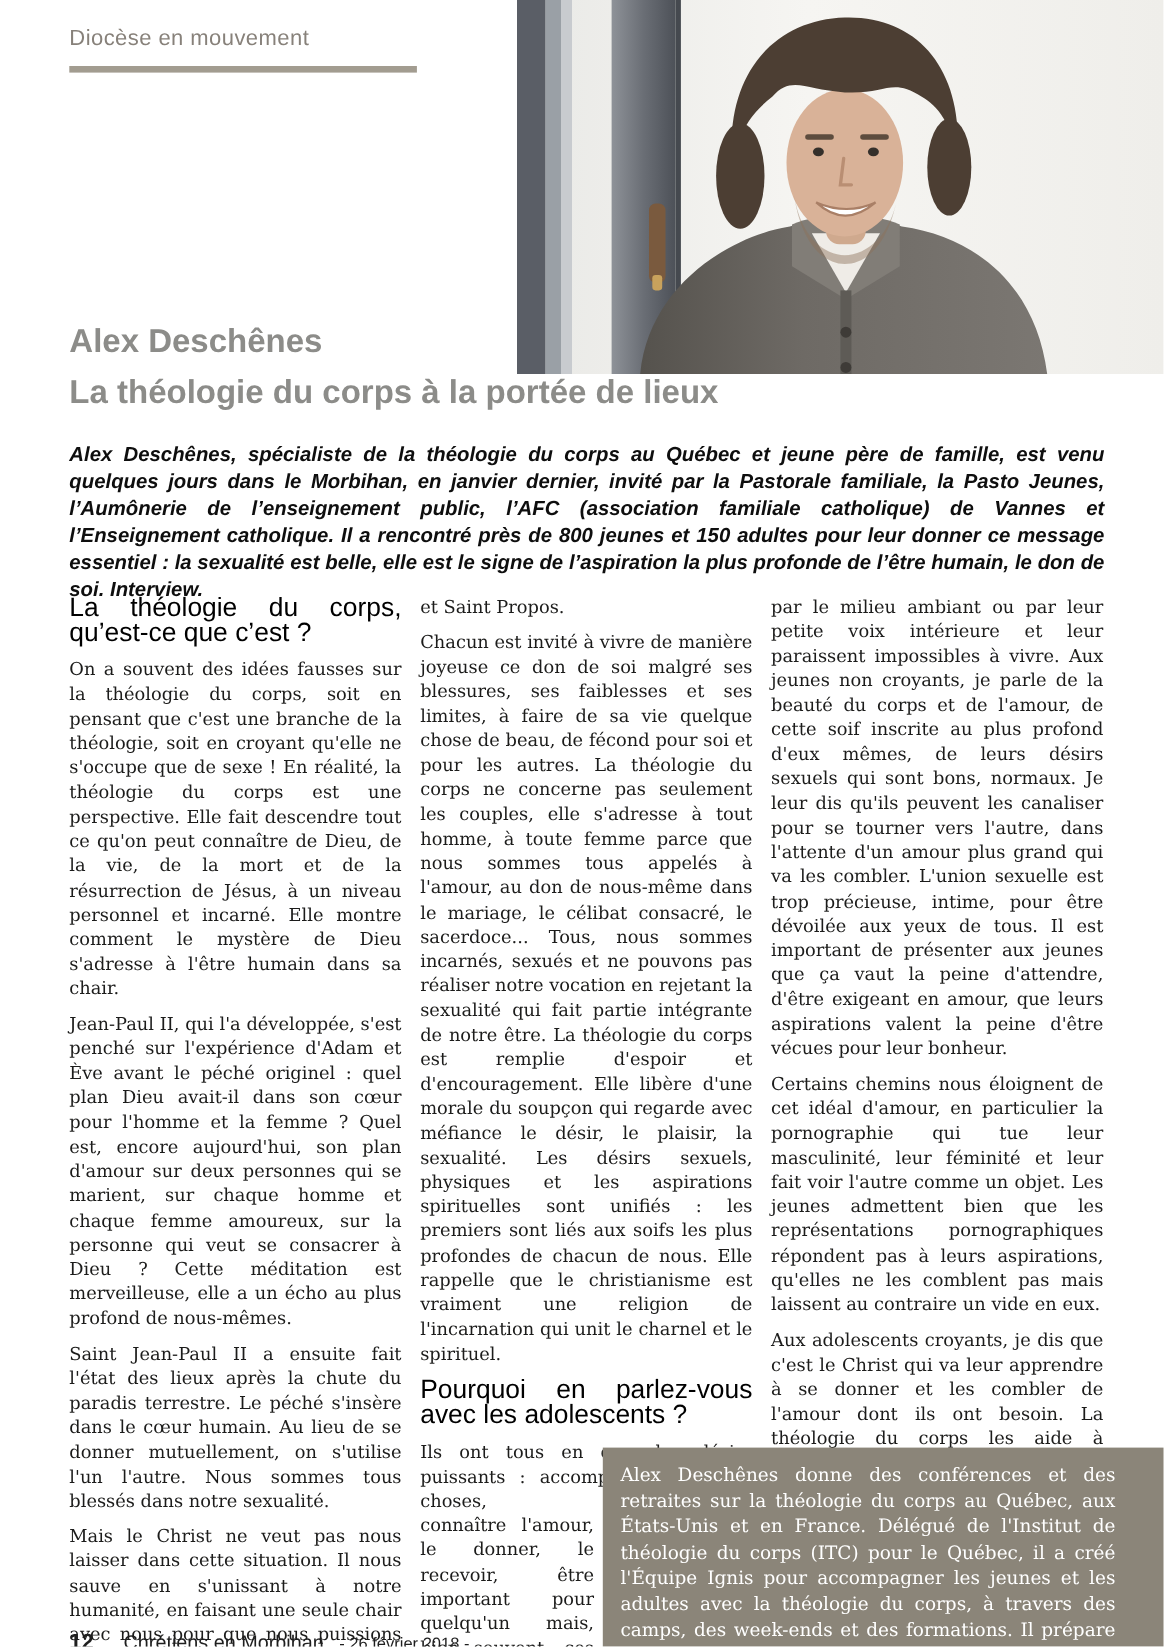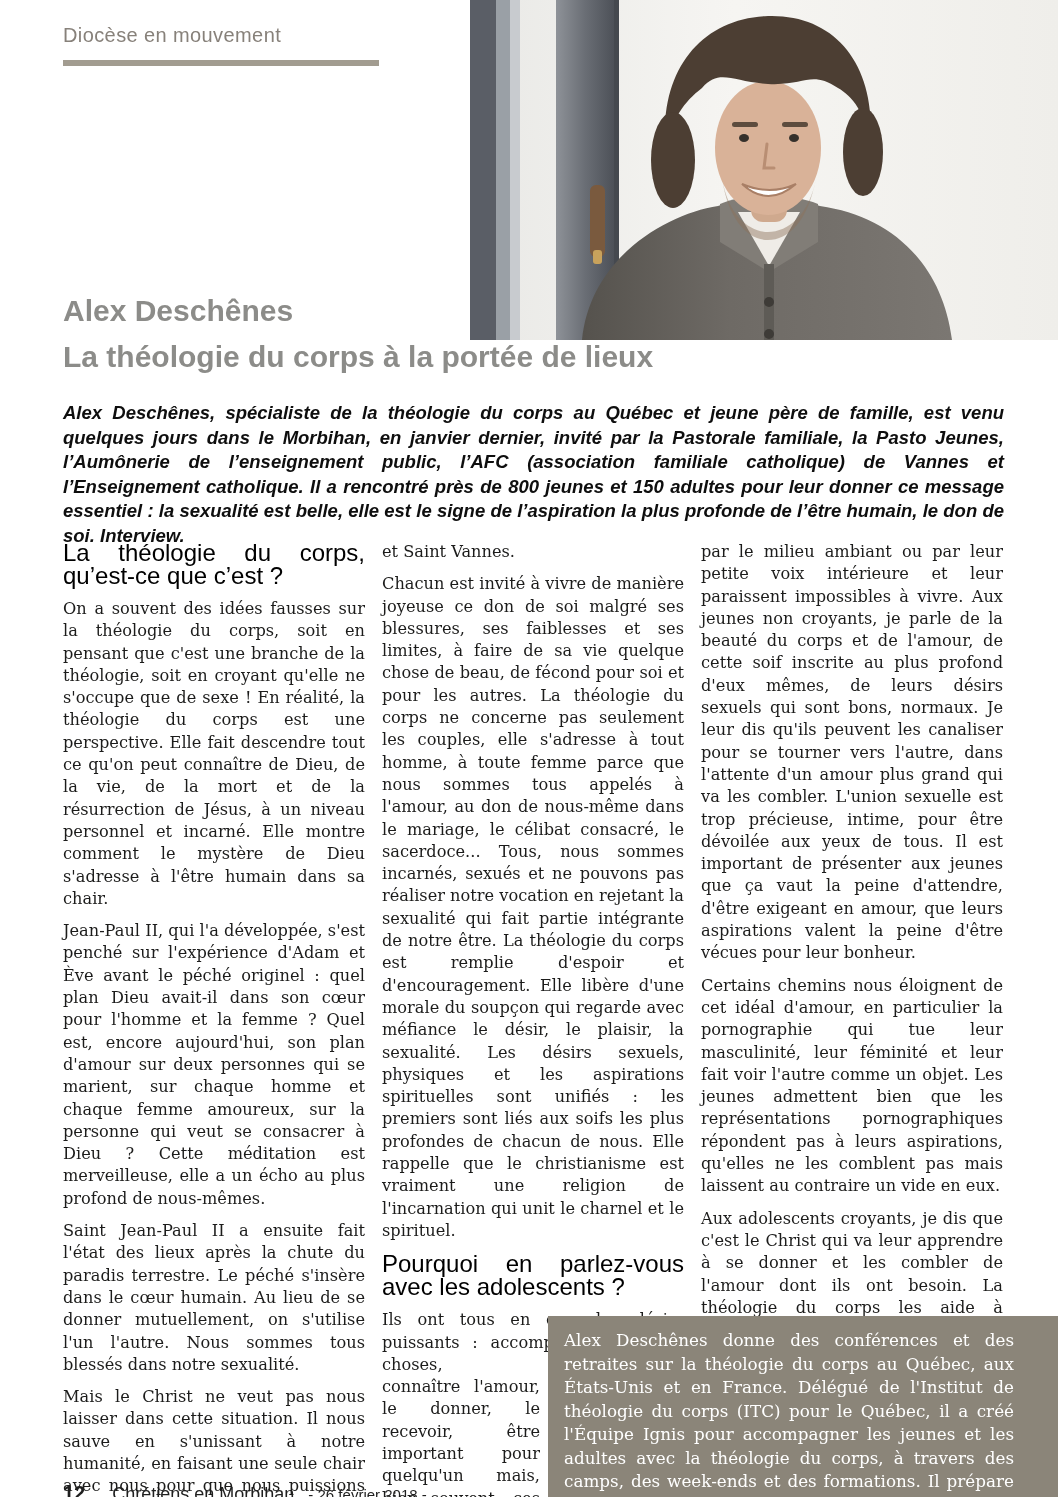--- a/index.html
+++ b/index.html
@@ -143,21 +143,21 @@
 
   <div class="col col1">
     <h3>La théologie du corps, qu’est-ce que c’est ?</h3>
     <p>On a souvent des idées fausses sur la théologie du corps, soit en pensant que c'est une branche de la théologie, soit en croyant qu'elle ne s'occupe que de sexe ! En réalité, la théologie du corps est une perspective. Elle fait descendre tout ce qu'on peut connaître de Dieu, de la vie, de la mort et de la résurrection de Jésus, à un niveau personnel et incarné. Elle montre comment le mystère de Dieu s'adresse à l'être humain dans sa chair.</p>
     <p>Jean-Paul II, qui l'a développée, s'est penché sur l'expérience d'Adam et Ève avant le péché originel : quel plan Dieu avait-il dans son cœur pour l'homme et la femme ? Quel est, encore aujourd'hui, son plan d'amour sur deux personnes qui se marient, sur chaque homme et chaque femme amoureux, sur la personne qui veut se consacrer à Dieu ? Cette méditation est merveilleuse, elle a un écho au plus profond de nous-mêmes.</p>
     <p>Saint Jean-Paul II a ensuite fait l'état des lieux après la chute du paradis terrestre. Le péché s'insère dans le cœur humain. Au lieu de se donner mutuellement, on s'utilise l'un l'autre. Nous sommes tous blessés dans notre sexualité.</p>
     <p>Mais le Christ ne veut pas nous laisser dans cette situation. Il nous sauve en s'unissant à notre humanité, en faisant une seule chair avec nous pour que nous puissions vivre à nouveau une communion intime, profonde, heureuse et éternelle avec Dieu Père, Fils</p>
   </div>
 
   <div class="col col2">
-    <p>et Saint Vannes.</p>
+    <p>et Saint Propos.</p>
     <p>Chacun est invité à vivre de manière joyeuse ce don de soi malgré ses blessures, ses faiblesses et ses limites, à faire de sa vie quelque chose de beau, de fécond pour soi et pour les autres. La théologie du corps ne concerne pas seulement les couples, elle s'adresse à tout homme, à toute femme parce que nous sommes tous appelés à l'amour, au don de nous-même dans le mariage, le célibat consacré, le sacerdoce... Tous, nous sommes incarnés, sexués et ne pouvons pas réaliser notre vocation en rejetant la sexualité qui fait partie intégrante de notre être. La théologie du corps est remplie d'espoir et d'encouragement. Elle libère d'une morale du soupçon qui regarde avec méfiance le désir, le plaisir, la sexualité. Les désirs sexuels, physiques et les aspirations spirituelles sont unifiés : les premiers sont liés aux soifs les plus profondes de chacun de nous. Elle rappelle que le christianisme est vraiment une religion de l'incarnation qui unit le charnel et le spirituel.</p>
     <h3 class="mid">Pourquoi en parlez-vous avec les adolescents ?</h3>
     <p>Ils ont tous en eux des désirs puissants : accomplir de grandes choses,</p>
     <p class="narrow">connaître l'amour, le donner, le recevoir, être important pour quelqu'un mais, bien souvent, ces aspirations sont étouffées</p>
   </div>
 
   <div class="col col3">
     <p>par le milieu ambiant ou par leur petite voix intérieure et leur paraissent impossibles à vivre. Aux jeunes non croyants, je parle de la beauté du corps et de l'amour, de cette soif inscrite au plus profond d'eux mêmes, de leurs désirs sexuels qui sont bons, normaux. Je leur dis qu'ils peuvent les canaliser pour se tourner vers l'autre, dans l'attente d'un amour plus grand qui va les combler. L'union sexuelle est trop précieuse, intime, pour être dévoilée aux yeux de tous. Il est important de présenter aux jeunes que ça vaut la peine d'attendre, d'être exigeant en amour, que leurs aspirations valent la peine d'être vécues pour leur bonheur.</p>
     <p>Certains chemins nous éloignent de cet idéal d'amour, en particulier la pornographie qui tue leur masculinité, leur féminité et leur fait voir l'autre comme un objet. Les jeunes admettent bien que les représentations pornographiques répondent pas à leurs aspirations, qu'elles ne les comblent pas mais laissent au contraire un vide en eux.</p>
     <p>Aux adolescents croyants, je dis que c'est le Christ qui va leur apprendre à se donner et les combler de l'amour dont ils ont besoin. La théologie du corps les aide à grandir dans une plus grande liberté d'aimer.</p>

